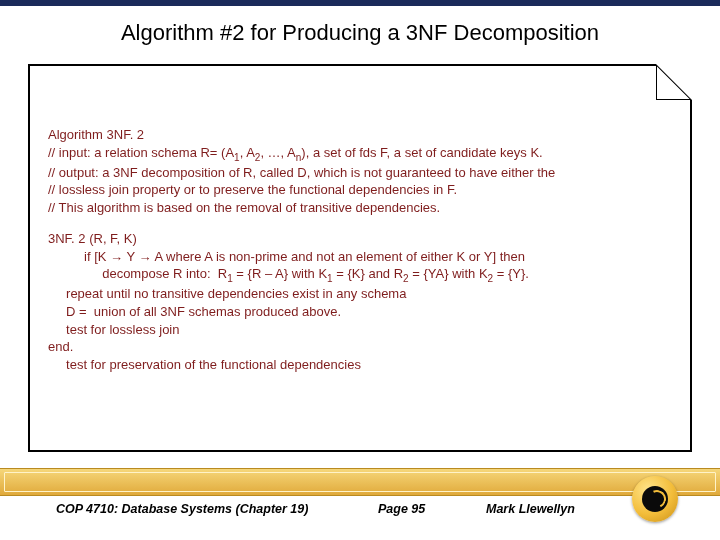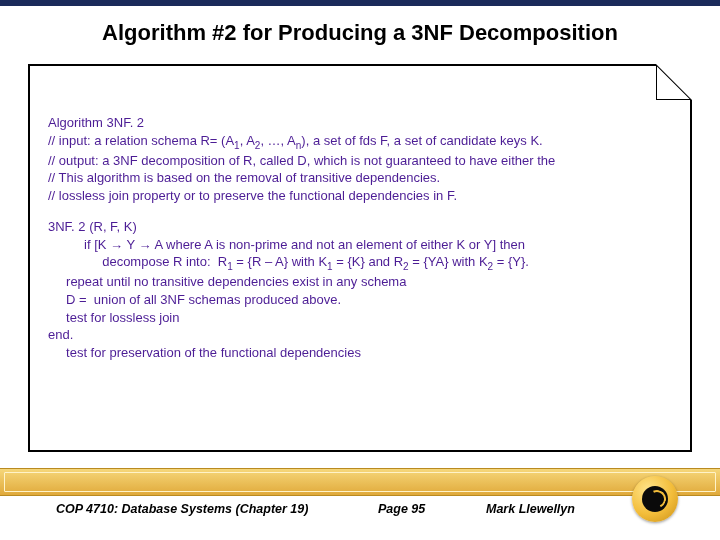--- a/index.html
+++ b/index.html
@@ -13,39 +13,40 @@
   }
   .top-bar {
     height: 6px;
     background: #1a2a5a;
   }
   .title {
     text-align: center;
     font-size: 22px;
     color: #000;
     padding: 14px 20px 10px;
-    font-weight: 700;
+    font-weight: 400;
   }
   .content-box {
     margin: 8px 28px 0 28px;
     border: 2px solid #000;
     position: relative;
     height: 388px;
     background: #fff;
   }
   .dog-ear-line {
     position: absolute;
     top: -2px; right: -2px;
     width: 36px; height: 36px;
   }
   .content-inner {
     padding: 48px 18px 12px 18px;
     font-size: 13px;
     line-height: 1.35;
-    color: #4c1d95;
+    color: #7f1d1d;
+    margin-top: 12px;
   }
   .block1 { margin-bottom: 14px; }
   .sub { font-size: 10px; vertical-align: sub; }
   .body-line { white-space: pre; }
   .footer-wrap {
     position: absolute;
     left: 0; right: 0; bottom: 0;
     height: 72px;
   }
   .gold-band {
@@ -122,22 +123,22 @@
     <polygon points="0,0 36,36 36,0" fill="#fff"></polygon>
   </svg>
 
   <div class="content-inner">
     <div class="block1">
       <div>Algorithm 3NF. 2</div>
       <div>
         <span>// input: a relation schema R= (A</span><span class="sub">1</span><span>, A</span><span class="sub">2</span><span>, …, A</span><span class="sub">n</span><span>),   a set of fds F, a set of candidate keys K.</span>
       </div>
       <div>// output:  a 3NF decomposition of R, called D, which is not guaranteed to have either the</div>
+      <div>//                lossless join property or to preserve the functional dependencies in F.</div>
       <div>//  This algorithm is based on the removal of transitive dependencies.</div>
-      <div>//                lossless join property or to preserve the functional dependencies in F.</div>
     </div>
 
     <div>
       <div class="body-line">3NF. 2 (R, F, K)</div>
       <div class="body-line">          if [K → Y → A where A is non-prime and not an element of either K or Y] then</div>
       <div class="body-line"><span>               decompose R into:  R</span><span class="sub">1</span><span> = {R – A} with K</span><span class="sub">1</span><span> = {K} and R</span><span class="sub">2</span><span> = {YA} with K</span><span class="sub">2</span><span> = {Y}.</span></div>
       <div class="body-line">     repeat until no transitive dependencies exist in any schema</div>
       <div class="body-line">     D =  union of all 3NF schemas produced above.</div>
       <div class="body-line">     test for lossless join</div>
       <div class="body-line">end.</div>

